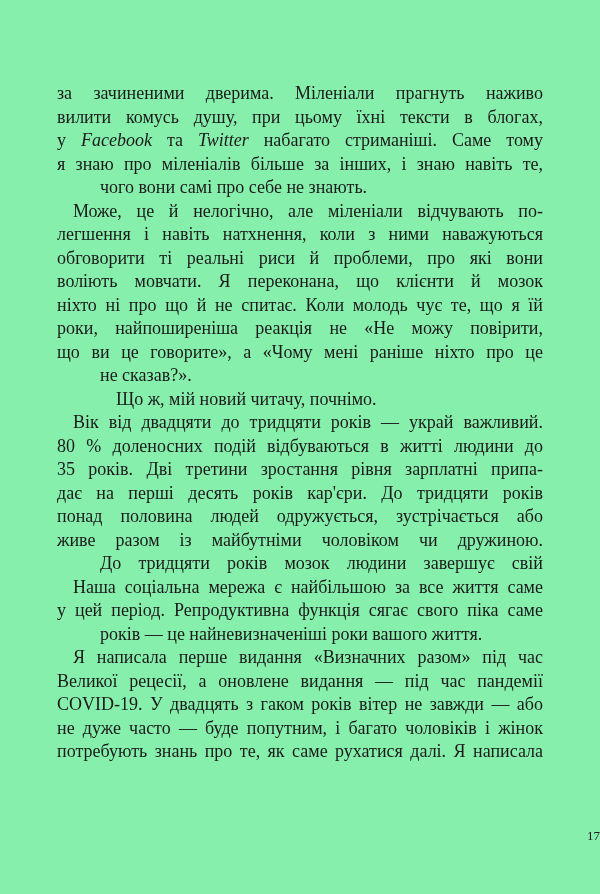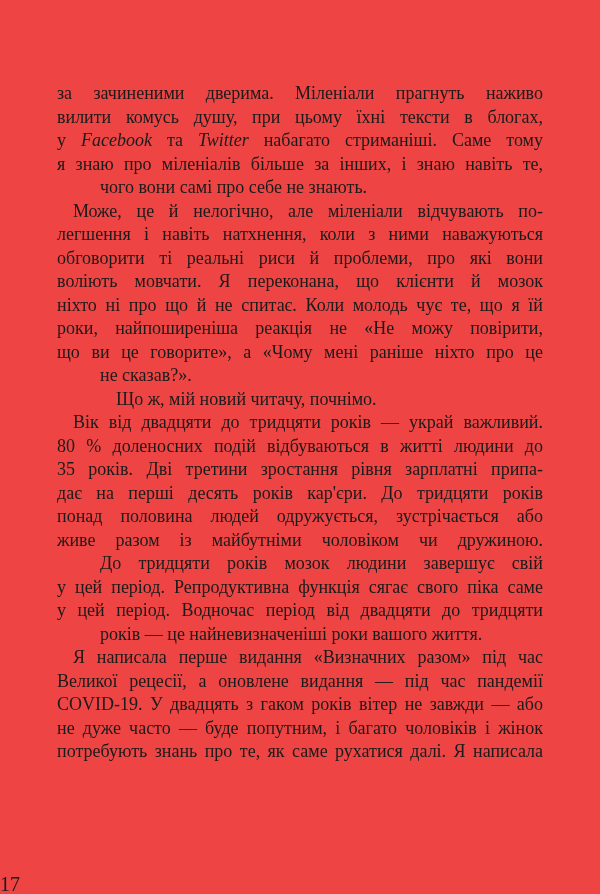--- a/index.html
+++ b/index.html
@@ -4,21 +4,21 @@
 <style>
   html, body {
     margin: 0;
     padding: 0;
     background: #ffffff;
   }
   .book-page {
     position: relative;
     width: 600px;
     height: 894px;
-    background: #ef4444;
+    background: #86efac;
     color: #1b1b1b;
     font-family: "Liberation Serif", "DejaVu Serif", serif;
     overflow: hidden;
   }
   .text-block {
     position: absolute;
     left: 57px;
     top: 82px;
     width: 486px;
   }
@@ -41,25 +41,24 @@
     text-align-last: left;
     margin-left: 43px;
   }
   .line i {
   }
   .page-number {
     position: absolute;
     top: 826px;
     left: 0;
     width: 100%;
-    text-align: left;
-    font-size: 20px;
+    text-align: right;
+    font-size: 13px;
     line-height: 20px;
     color: #1b1b1b;
-    margin-top: 48px;
   }
 </style>
 </head>
 <body>
 
 <div class="book-page">
   <main class="text-block">
       <div class="paragraph">
         <div class="line"><span>за зачиненими дверима. Міленіали прагнуть наживо</span></div>
         <div class="line"><span>вилити комусь душу, при цьому їхні тексти в блогах,</span></div>
@@ -83,22 +82,22 @@
       <div class="paragraph">
         <div class="line indent"><span>Вік від двадцяти до тридцяти років — украй важливий.</span></div>
         <div class="line"><span>80 % доленосних подій відбуваються в житті людини до</span></div>
         <div class="line"><span>35 років. Дві третини зростання рівня зарплатні припа-</span></div>
         <div class="line"><span>дає на перші десять років кар'єри. До тридцяти років</span></div>
         <div class="line"><span>понад половина людей одружується, зустрічається або</span></div>
         <div class="line"><span>живе разом із майбутніми чоловіком чи дружиною.</span></div>
         <div class="line last"><span>До тридцяти років мозок людини завершує свій розвиток.</span></div>
       </div>
       <div class="paragraph">
+        <div class="line indent"><span>Наша соціальна мережа є найбільшою за все життя саме</span></div>
         <div class="line"><span>у цей період. Репродуктивна функція сягає свого піка саме</span></div>
-        <div class="line"><span>у цей період. Водночас період від двадцяти до тридцяти</span></div>
         <div class="line last"><span>років — це найневизначеніші роки вашого життя.</span></div>
       </div>
       <div class="paragraph">
         <div class="line indent"><span>Я написала перше видання «Визначних разом» під час</span></div>
         <div class="line"><span>Великої рецесії, а оновлене видання — під час пандемії</span></div>
         <div class="line"><span>COVID-19. У двадцять з гаком років вітер не завжди — або</span></div>
         <div class="line"><span>не дуже часто — буде попутним, і багато чоловіків і жінок</span></div>
         <div class="line"><span>потребують знань про те, як саме рухатися далі. Я написала</span></div>
       </div>
     </main>

